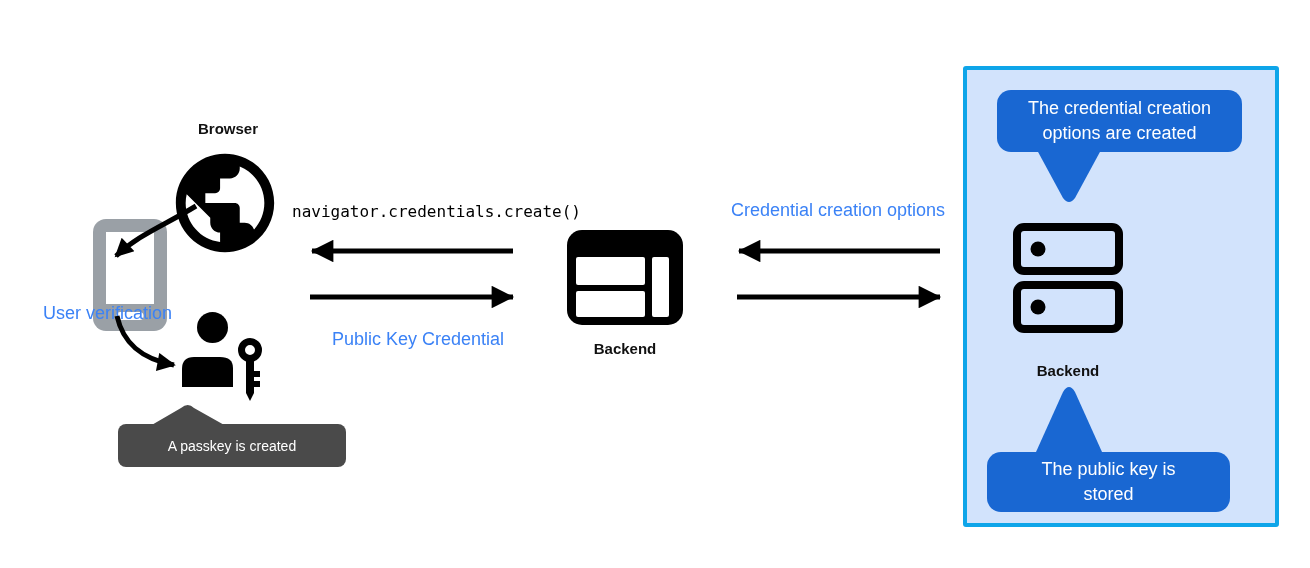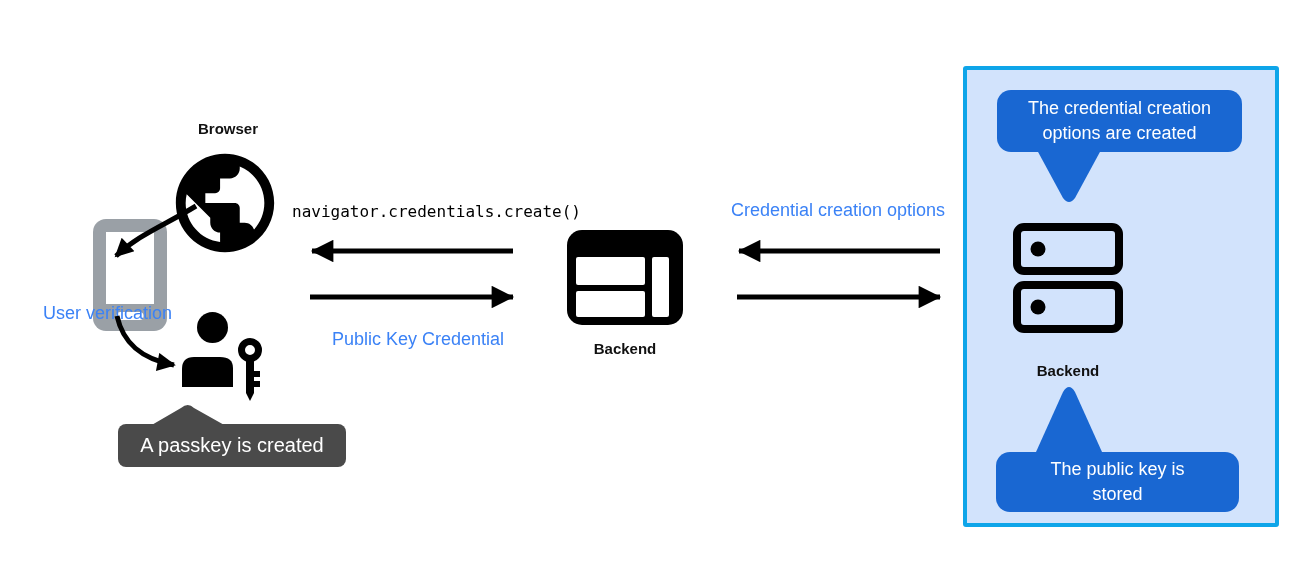--- a/index.html
+++ b/index.html
@@ -9,36 +9,36 @@
   }
   .abs{position:absolute;}
   .lbl{font-size:18px;color:#3b82f6;white-space:nowrap;}
   .lbl-bold{font-size:15px;font-weight:700;color:#111;text-align:center;white-space:nowrap;}
   .code{font-family:"DejaVu Sans Mono",monospace;font-size:16px;color:#000;white-space:nowrap;}
   .center{text-align:center;}
 
   
   .tooltip-dark{
     left:118px;top:424px;width:228px;height:43px;border-radius:8px;
-    background:#4a4a4a;color:#fff;font-size:20px;
+    background:#4a4a4a;color:#fff;font-size:14px;
     display:flex;align-items:center;justify-content:center;white-space:nowrap;
   }
 
   
   .panel{
     left:963px;top:66px;width:316px;height:461px;box-sizing:border-box;
     background:#d2e3fc;border:4px solid #0ea5e9;border-radius:3px;
   }
   .callout-blue{
     position:absolute;background:#1967d2;color:#fff;border-radius:14px;
     font-size:18px;line-height:25px;display:flex;align-items:center;
     justify-content:center;text-align:center;
   }
   .callout-top{left:30px;top:20px;width:245px;height:62px;padding:2px 12px;box-sizing:border-box;}
-  .callout-bottom{left:29px;top:382px;width:243px;height:60px;padding:2px 34px;box-sizing:border-box;}
+  .callout-bottom{left:20px;top:382px;width:243px;height:60px;padding:2px 34px;box-sizing:border-box;}
 
   svg{display:block;}
 </style>
 </head>
 <body>
 
 <div class="canvas">
 
   <div class="abs lbl-bold" style="left:186px;top:120px;width:84px;">Browser</div>
 

